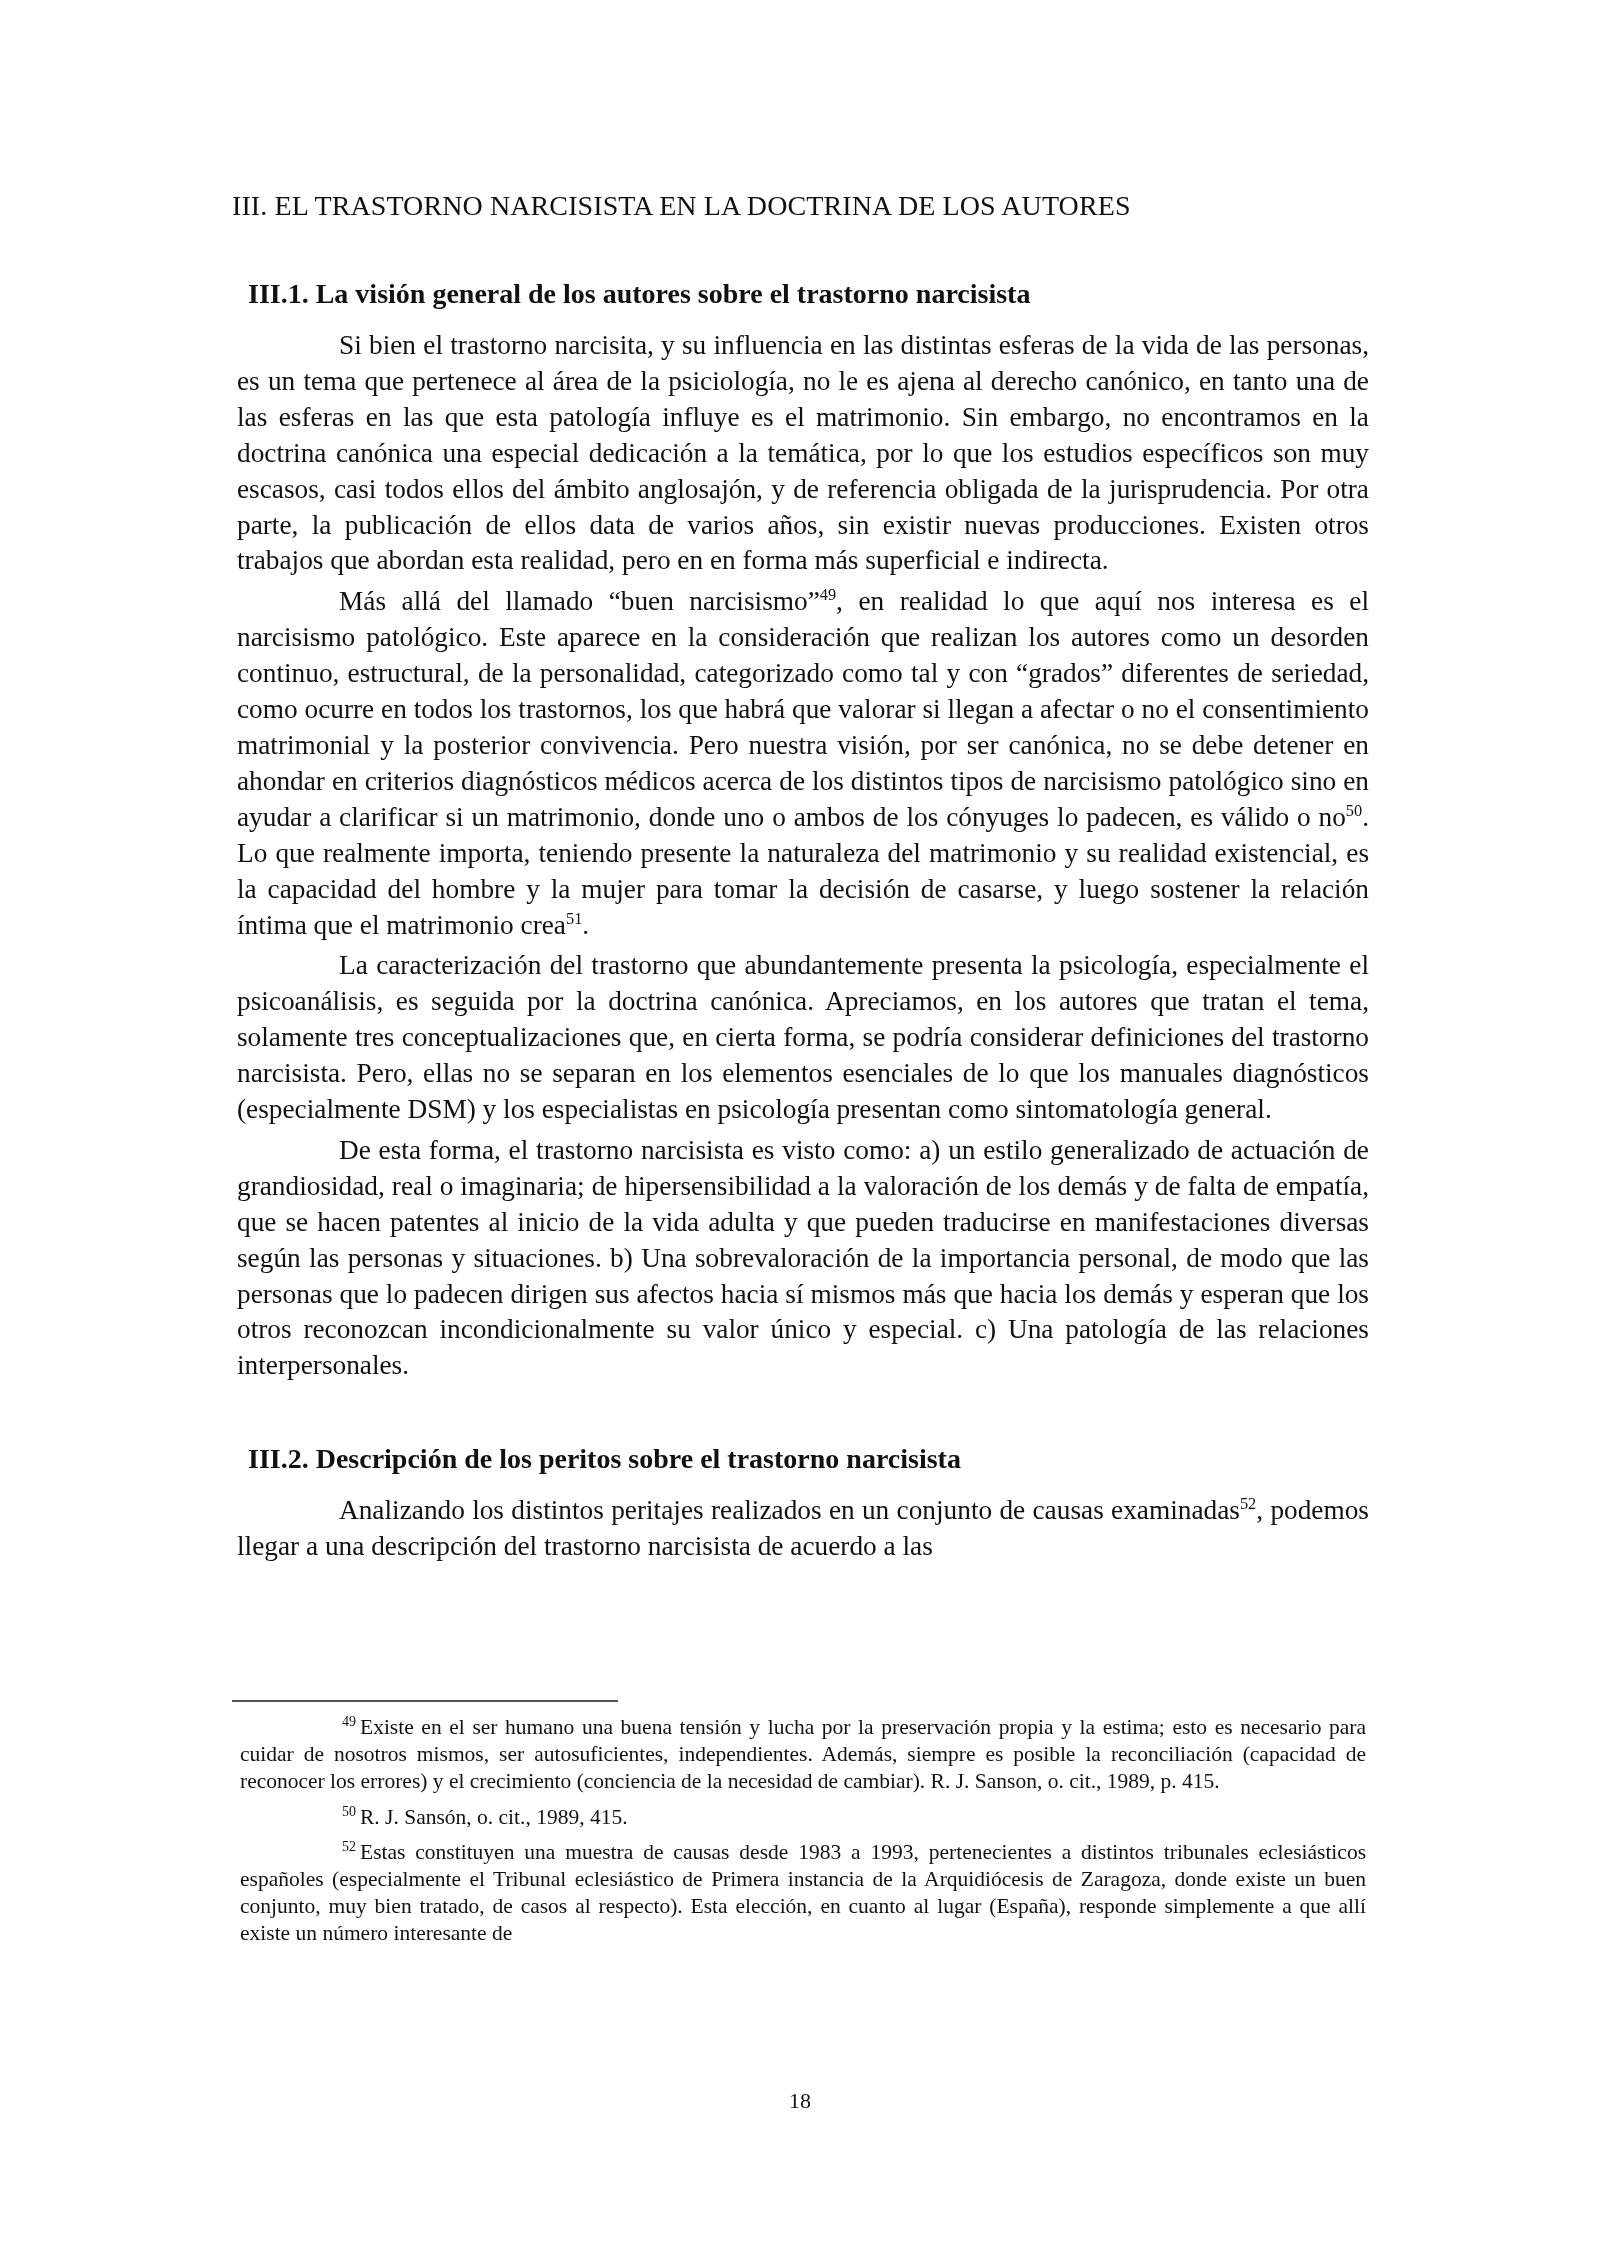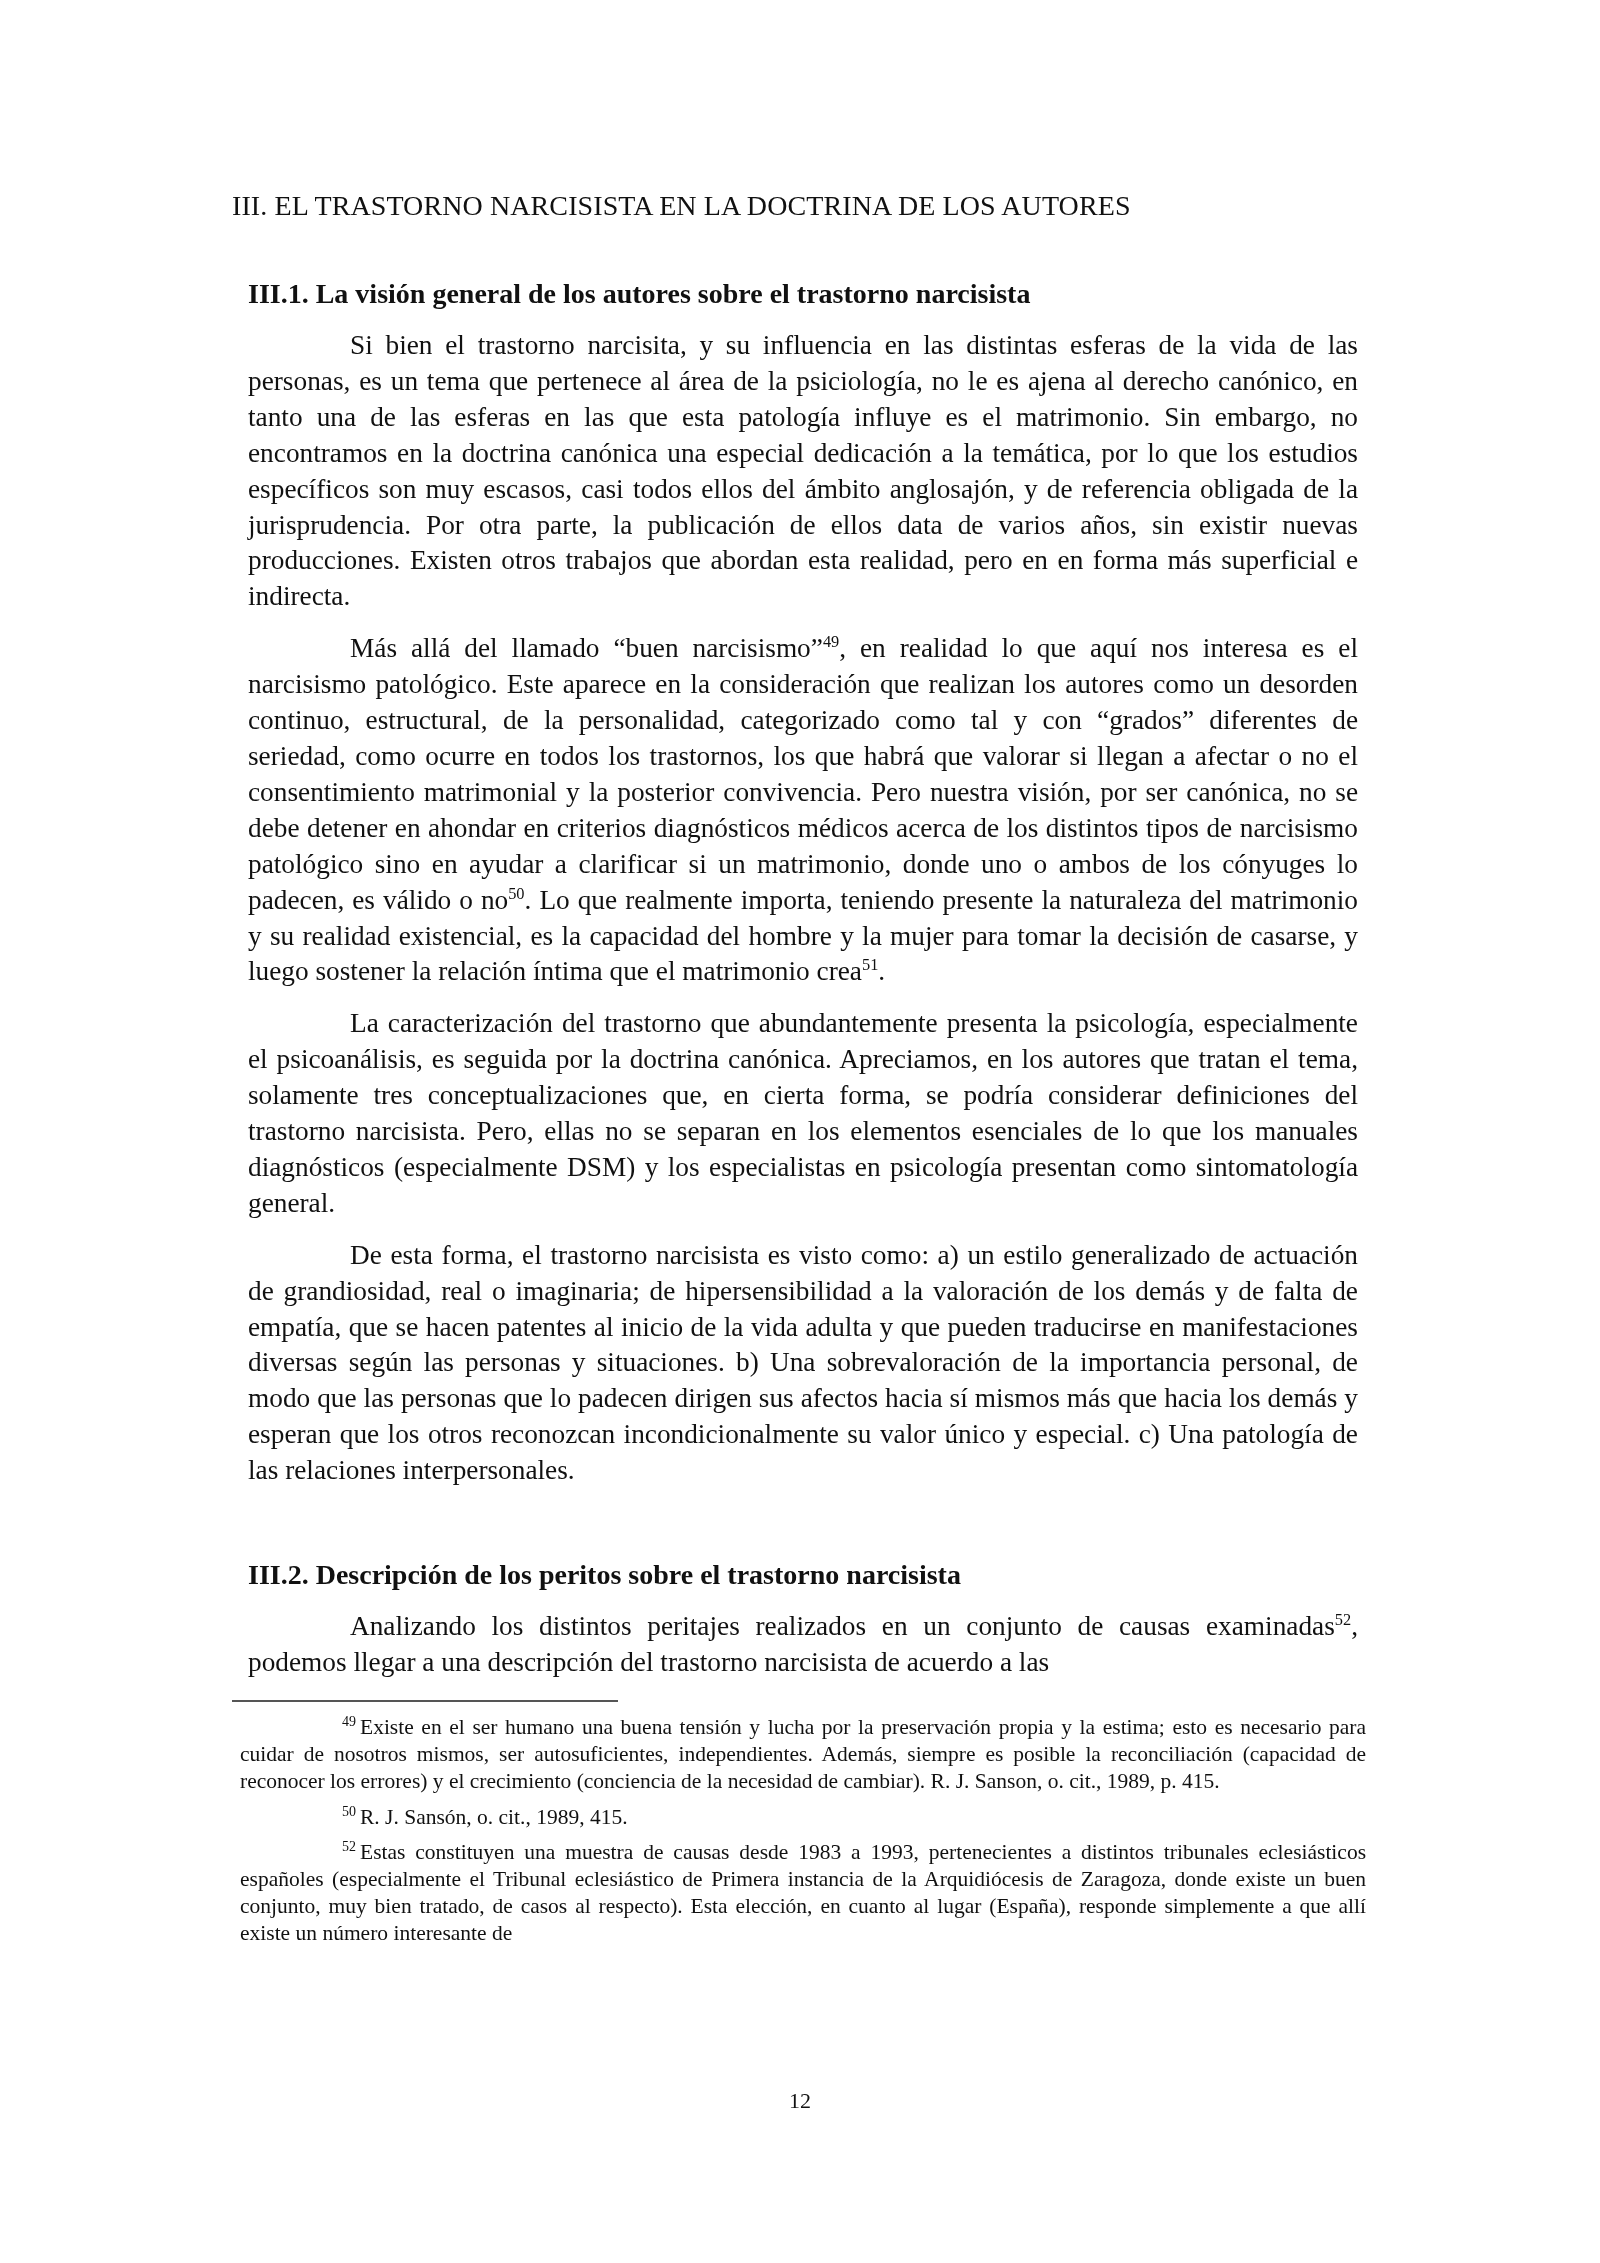--- a/index.html
+++ b/index.html
@@ -2,21 +2,21 @@
 <html><head>
 <meta charset="utf-8">
 <style>
   html, body { margin: 0; padding: 0; background: #ffffff; }
   body { width: 1600px; height: 2263px; position: relative; overflow: hidden;
          font-family: "Liberation Serif", "DejaVu Serif", serif; color: #111; }
   .page { position: absolute; left: 232px; top: 188px; width: 1142px; }
   .h-main { font-weight: normal; font-size: 28px; line-height: 36px; margin: 0; letter-spacing: 0.1px; }
   .h-sub { font-weight: bold; font-size: 28px; line-height: 36px; margin: 16px; }
   .gap-after-main { height: 36px; }
-  .body-p { font-size: 27.3px; line-height: 35.9px; text-align: justify; margin: 16px;
+  .body-p { font-size: 27.3px; line-height: 35.9px; text-align: justify; margin: 5px;
             text-indent: 102px; hyphens: none; font-family: Liberation Serif, serif; }
   .body-p sup, .fn sup { font-size: 60%; line-height: 0; vertical-align: super; }
   .gap-section { height: 36px; }
   .footnotes { position: absolute; left: 232px; top: 1700px; width: 1142px; }
   .fn-rule { width: 386px; height: 0; border-top: 2px solid #555; margin: 0 0 12px 0; }
   .fn { font-size: 21.5px; line-height: 27.2px; text-align: justify; margin: 8px; text-indent: 102px; }
   .fn .fn-num { font-size: 14px; vertical-align: 8px; line-height: 0; margin-right: 4px; }
   .page-number { position: absolute; left: 0; width: 1600px; top: 2088px; text-align: center;
                  font-size: 22px; }
 </style>
@@ -49,13 +49,13 @@
 
 <div class="footnotes">
   <div class="fn-rule"></div>
   <div id="fn-list">
       <p class="fn"><span class="fn-num">49</span>Existe en el ser humano una buena tensión y lucha por la preservación propia y la estima; esto es necesario para cuidar de nosotros mismos, ser autosuficientes, independientes. Además, siempre es posible la reconciliación (capacidad de reconocer los errores) y el crecimiento (conciencia de la necesidad de cambiar). R. J. Sanson, o. cit., 1989, p. 415.</p>
       <p class="fn"><span class="fn-num">50</span>R. J. Sansón, o. cit., 1989, 415.</p>
       <p class="fn"><span class="fn-num">52</span>Estas constituyen una muestra de causas desde 1983 a 1993, pertenecientes a distintos tribunales eclesiásticos españoles (especialmente el Tribunal eclesiástico de Primera instancia de la Arquidiócesis de Zaragoza, donde existe un buen conjunto, muy bien tratado, de casos al respecto). Esta elección, en cuanto al lugar (España), responde simplemente a que allí existe un número interesante de</p>
     </div>
 </div>
 
-<div class="page-number">12</div>
+<div class="page-number">18</div>
 
 </body></html>

